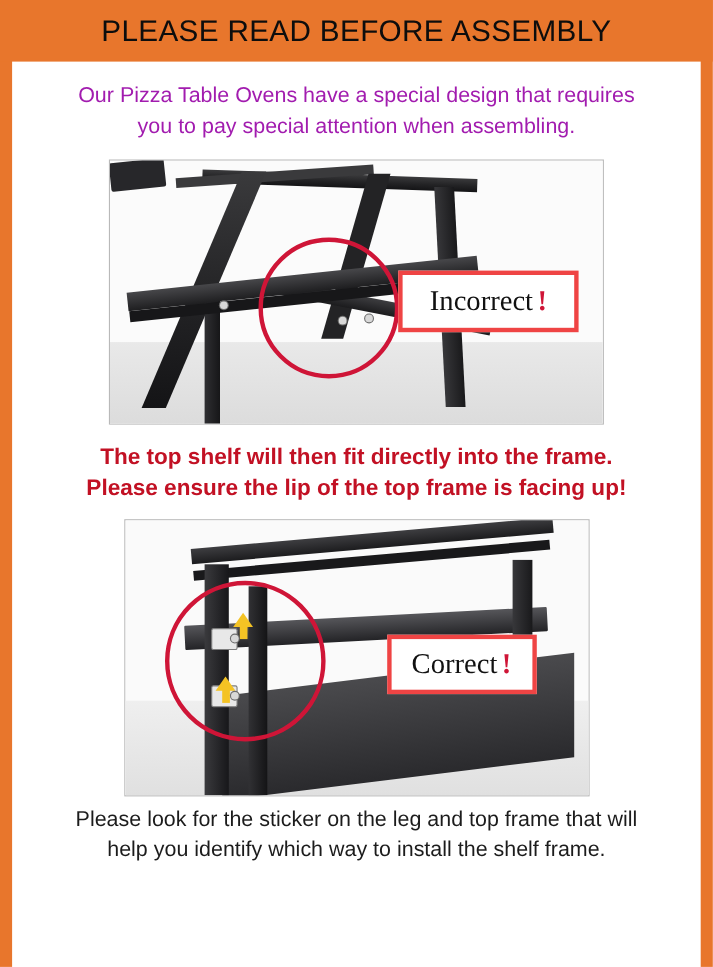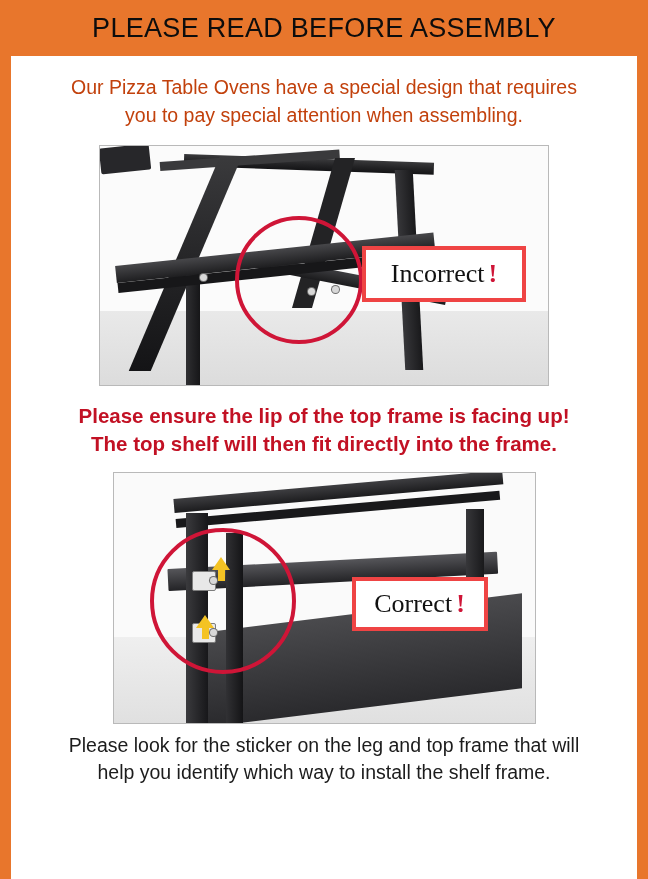--- a/index.html
+++ b/index.html
@@ -46,21 +46,21 @@
   }
   .content {
     position: relative;
     padding-top: 56px;
   }
   .intro {
     margin: 18px 44px 0 44px;
     font-size: 19.5px;
     line-height: 1.42;
     text-align: center;
-    color: #c2410c;
+    color: #a21caf;
     font-family: "Liberation Sans", sans-serif;
   }
   .figure {
     margin: 16px auto 0 auto;
     border: 1px solid #b9b9b9;
     background: #fcfcfc;
     position: relative;
     overflow: hidden;
   }
   .figure.one {
@@ -391,22 +391,22 @@
         <div class="circle-mark p1-circle"></div>
 
         <div class="label-box p1-label">
           <span>Incorrect</span>
             <span class="bang">!</span>
         </div>
       </div>
     </div>
 
     <div class="warn">
+      <div>The top shelf will then fit directly into the frame.</div>
       <div>Please ensure the lip of the top frame is facing up!</div>
-      <div>The top shelf will then fit directly into the frame.</div>
     </div>
 
     <div class="figure two">
       <div class="photo">
         <div class="p2-bg"></div>
         <div class="p2-floor"></div>
 
         <div class="p2-shelfpanel"></div>
         <div class="p2-toprail"></div>
         <div class="p2-toprail2"></div>

